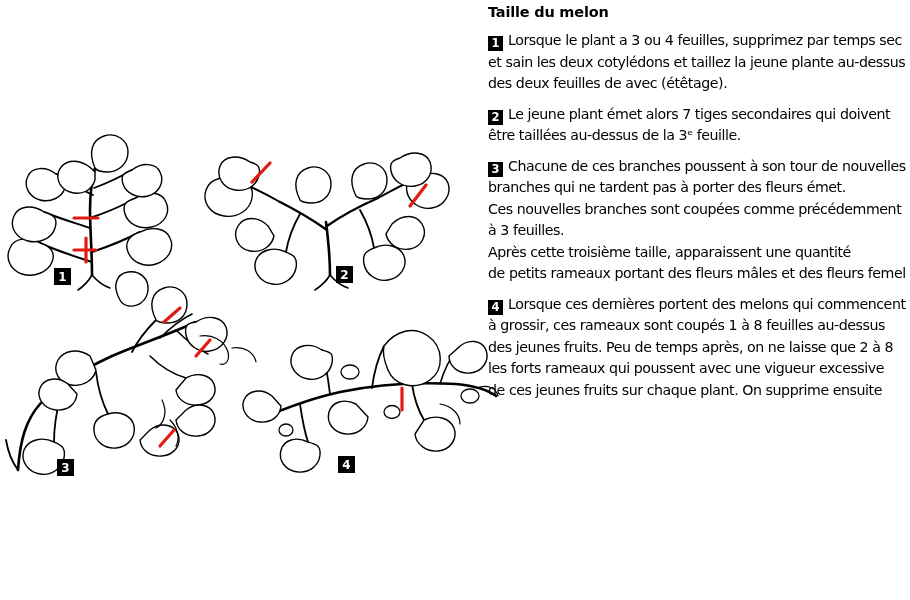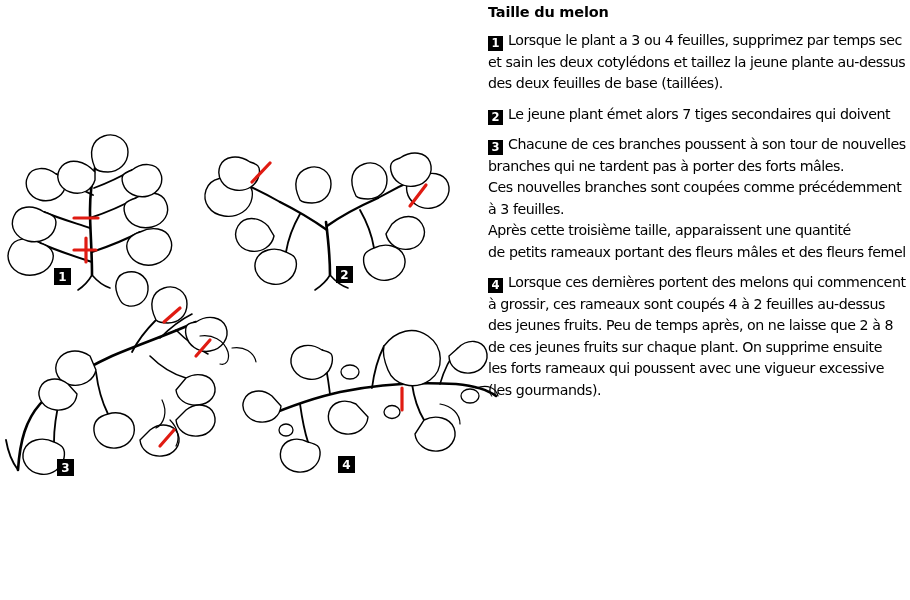--- a/index.html
+++ b/index.html
@@ -234,45 +234,45 @@
   </div>
 
   <div id="textpanel">
     <h1 class="doc-title">Taille du melon</h1>
 
     <p class="para">
       <span class="line">
         <span class="step-badge">1</span><span>Lorsque le plant a 3 ou 4 feuilles, supprimez par temps sec</span>
       </span>
       <span class="line">et sain les deux cotylédons et taillez la jeune plante au-dessus</span>
-      <span class="line">des deux feuilles de base (taillées).</span>
+      <span class="line">des deux feuilles de avec (étêtage).</span>
     </p>
 
     <p class="para">
       <span class="line">
         <span class="step-badge">2</span><span>Le jeune plant émet alors 7 tiges secondaires qui doivent</span>
       </span>
+      <span class="line">être taillées au-dessus de la 3ᵉ feuille.</span>
     </p>
 
     <p class="para">
       <span class="line">
         <span class="step-badge">3</span><span>Chacune de ces branches poussent à son tour de nouvelles</span>
       </span>
-      <span class="line">branches qui ne tardent pas à porter des forts mâles.</span>
+      <span class="line">branches qui ne tardent pas à porter des fleurs émet.</span>
       <span class="line">Ces nouvelles branches sont coupées comme précédemment</span>
       <span class="line">à 3 feuilles.</span>
       <span class="line">Après cette troisième taille, apparaissent une quantité</span>
       <span class="line">de petits rameaux portant des fleurs mâles et des fleurs femel</span>
     </p>
 
     <p class="para">
       <span class="line">
         <span class="step-badge">4</span><span>Lorsque ces dernières portent des melons qui commencent</span>
       </span>
-      <span class="line">à grossir, ces rameaux sont coupés 4 à 2 feuilles au-dessus</span>
+      <span class="line">à grossir, ces rameaux sont coupés 1 à 8 feuilles au-dessus</span>
       <span class="line">des jeunes fruits. Peu de temps après, on ne laisse que 2 à 8</span>
+      <span class="line">les forts rameaux qui poussent avec une vigueur excessive</span>
       <span class="line">de ces jeunes fruits sur chaque plant. On supprime ensuite</span>
-      <span class="line">les forts rameaux qui poussent avec une vigueur excessive</span>
-      <span class="line">(les gourmands).</span>
     </p>
   </div>
 
 </div>
 
 </body></html>

